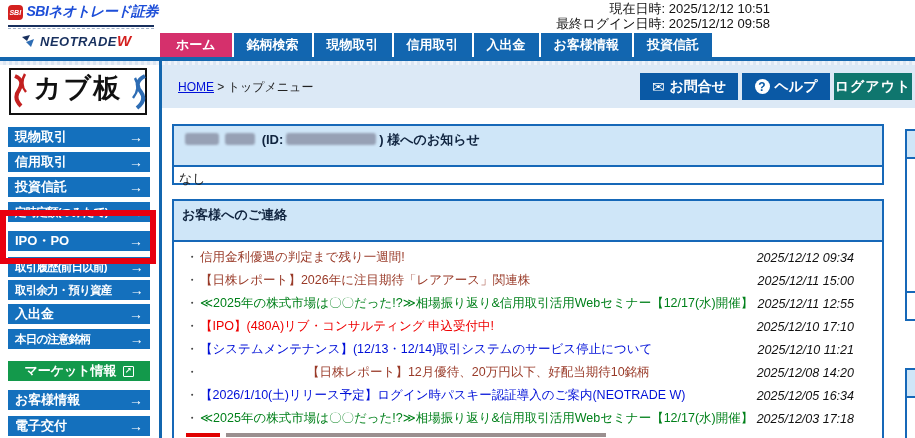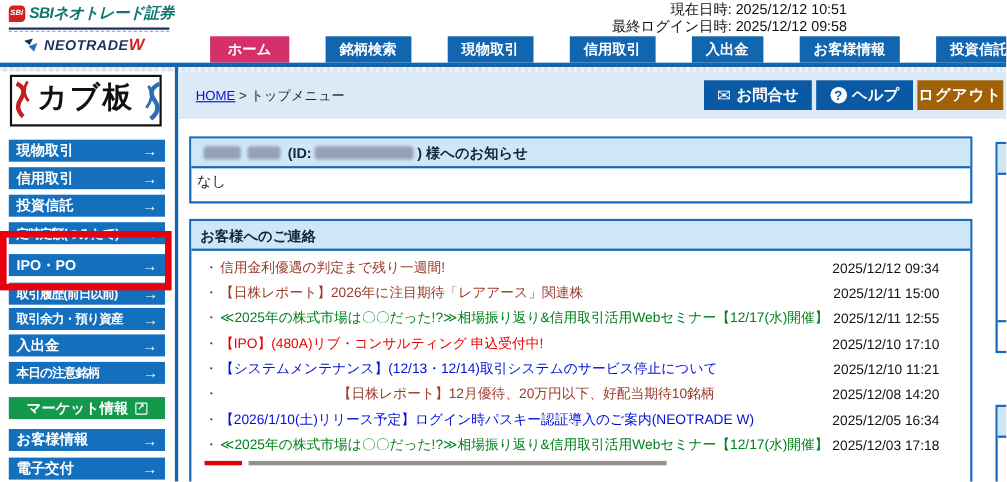--- a/index.html
+++ b/index.html
@@ -9,32 +9,32 @@
     font-family:"Liberation Sans","DejaVu Sans",sans-serif; background:#fff;
   }
   
   .brand { position:absolute; left:8px; top:3px; width:150px; }
   .brand-row1 { display:flex; align-items:center; gap:4px; }
   .sbi-badge {
     width:17px; height:15px; background:#d4211f; border-radius:4px 4px 4px 1px;
     color:#fff; font-size:7px; font-weight:bold; font-style:italic;
     display:flex; align-items:center; justify-content:center;
   }
-  .brand-company { color:#0f766e; font-weight:bold; font-style:italic; font-size:14px; letter-spacing:-0.5px; white-space:nowrap; }
+  .brand-company { color:#1d4ed8; font-weight:bold; font-style:italic; font-size:14px; letter-spacing:-0.5px; white-space:nowrap; }
   .brand-sep { margin-top:4px; border-top:2px solid #18305e; border-bottom:1px dashed #9fb0c8; height:4px; width:146px; }
   .brand-row2 { display:flex; align-items:center; gap:5px; margin-top:3px; padding-left:14px; }
   .neo-flag { width:13px; height:12px; }
   .brand-product { color:#18305e; font-weight:bold; font-style:italic; font-size:13px; letter-spacing:0.5px; }
   .brand-product .w-mark { color:#d4211f; font-size:15px; }
   .datetime { position:absolute; top:1px; right:145px; text-align:right; font-size:13px; color:#111; line-height:15px; white-space:nowrap; }
   
   .gnav { position:absolute; left:160px; top:33px; height:24px; display:flex; gap:2px; }
   .gnav-tab {
     height:24px; padding:0 13px; display:flex; align-items:center; justify-content:flex-end;
-    background:#1266b0; color:#fff; font-size:13px; font-weight:bold; cursor:pointer; white-space:nowrap;margin-left:31px;
+    background:#1266b0; color:#fff; font-size:13px; font-weight:bold; cursor:pointer; white-space:nowrap;
   }
   .gnav-tab.active { background:#d5306c; padding:0 16px; }
   .nav-underline { position:absolute; left:0; top:57px; width:915px; height:4px; background:#1366ae; }
   .nav-subline { position:absolute; left:0; top:61px; width:915px; height:4px;
     background:repeating-linear-gradient(90deg,#eef3fa 0 3px,#dce6f2 3px 6px); }
   
   .v-divider { position:absolute; left:159px; top:61px; width:3px; height:377px; background:#1366ae; }
   .kabuban {
     position:absolute; left:9px; top:68px; width:138px; height:47px;
     border:2px solid #111; background:#fff; display:flex; justify-content:center;
@@ -63,41 +63,41 @@
   .main-strip { position:absolute; left:162px; top:65px; width:753px; height:43px; background:#dce9f6; }
   .breadcrumb { position:absolute; left:178px; top:79px; font-size:12px; color:#222; }
   .breadcrumb .home { color:#0010d8; text-decoration:underline; cursor:pointer; }
   .tool-btn {
     position:absolute; top:73px; height:27px; background:#0a59a5; color:#fff;
     display:flex; align-items:center; justify-content:center; gap:5px;
     font-size:14px; font-weight:bold; cursor:pointer;
   }
   .btn-contact { left:640px; width:98px; }
   .btn-help { left:742px; width:88px; }
-  .btn-logout { left:834px; width:78px; background:#a16207; letter-spacing:1px; }
+  .btn-logout { left:834px; width:78px; background:#0f766e; letter-spacing:1px; }
   .help-circle {
     width:15px; height:15px; border-radius:50%; background:#fff; color:#0a59a5;
     font-size:12px; font-weight:bold; display:flex; align-items:center; justify-content:center;
   }
   .mail-glyph { font-size:15px; font-weight:normal; }
   
   .panel { position:absolute; border:2px solid #1668b8; background:#fff; }
   .panel-header { background:#cfe6f8; border-bottom:2px solid #1668b8; color:#10243f;
-    font-size:13px; font-weight:bold; padding:5px 8px 2px; }
+    font-size:13px; font-weight:bold; padding:5px 8px 16px; }
   .notice-box { left:172px; top:124px; width:712px; height:61px; }
   .notice-body { font-size:13px; color:#222; padding:3px 5px; }
   .mask-blob { display:inline-block; height:12px; background:#97a1b5; border-radius:3px;
     filter:blur(1.3px); vertical-align:-1px; margin:0 3px; }
   .mb1{width:34px}.mb2{width:30px}.mb3{width:90px}
   .news-box { left:172px; top:199px; width:712px; height:300px; }
   .news-list { padding:4px 0 0 0; }
   .news-row { display:flex; align-items:center; padding:2px 28px 2px 12px; min-height:22px; }
   .news-bullet { color:#444; font-size:12px; margin-right:2px; align-self:flex-start; line-height:19px; }
   .news-title { font-size:12.5px; width:560px; line-height:17px; cursor:pointer; }
-  .news-date { margin-left:auto; font-size:12.5px; color:#111; white-space:nowrap; }
+  .news-date { margin-left:auto; font-size:12.5px; color:#111; white-space:nowrap;font-style:italic; }
   .cut-row { display:flex; padding:3px 28px 0 12px; }
   .cut-frag-red { width:34px; height:4px; background:#e00000; margin-right:6px; }
   .cut-frag-dark { width:380px; height:4px; background:#9a8f8f; }
   
   .right-panel-1 { left:905px; top:129px; width:40px; height:192px; }
   .right-panel-1 .inner-div { position:absolute; left:0; right:0; bottom:26px; border-top:2px solid #1668b8; }
   .right-panel-2 { left:905px; top:368px; width:40px; height:100px; }
   .rp-header { height:28px; background:#cfe6f8; border-bottom:2px solid #1668b8; }
 </style>
 </head>

